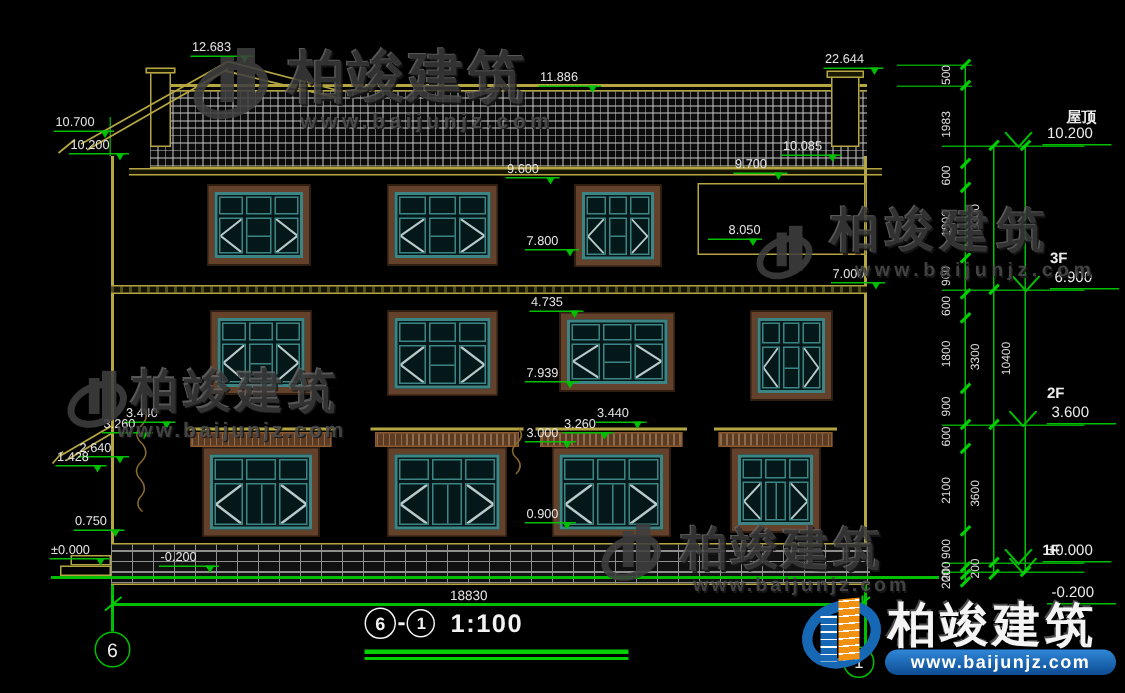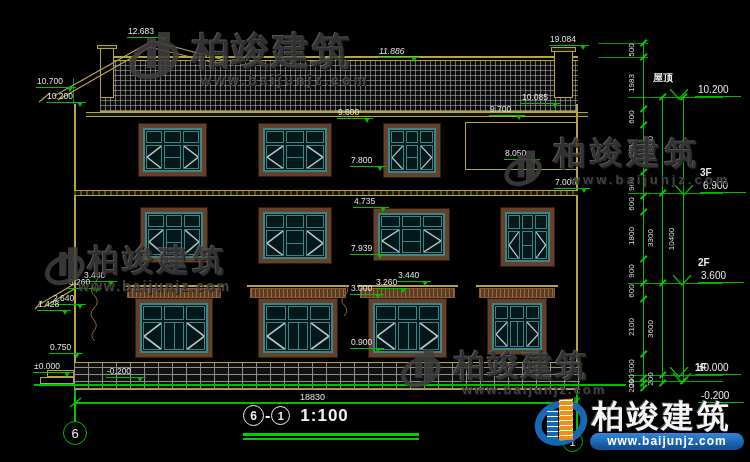--- a/index.html
+++ b/index.html
@@ -380,45 +380,45 @@
     <g stroke="#00cf00" stroke-width="1.3" fill="none">
       <path d="M70,407 L81,398"></path>
         <path d="M569,407 L580,398"></path>
       <path d="M75,397 V408"></path>
         <path d="M575,397 V408"></path>
     </g>
   </svg>
 
   <div id="markers-layer">
       <div class="mkr" style="left: 127px; top: 27px; min-width: 42px;"><span>12.683</span><i></i></div>
-      <div class="mkr" style="left: 378px; top: 47px; min-width: 42px; font-style: italic;"><span>11.886</span><i></i></div>
-      <div class="mkr" style="left: 549px; top: 35px; min-width: 40px;"><span>19.084</span><i></i></div>
+      <div class="mkr" style="left: 359px; top: 47px; min-width: 42px;"><span>11.886</span><i></i></div>
+      <div class="mkr" style="left: 549px; top: 35px; min-width: 40px;"><span>22.644</span><i></i></div>
       <div class="mkr" style="left: 36px; top: 77px; min-width: 40px;"><span>10.700</span><i></i></div>
       <div class="mkr" style="left: 46px; top: 92px; min-width: 40px;"><span>10.200</span><i></i></div>
       <div class="mkr" style="left: 337px; top: 108px; min-width: 36px;"><span>9.600</span><i></i></div>
       <div class="mkr" style="left: 521px; top: 93px; min-width: 40px;"><span>10.085</span><i></i></div>
       <div class="mkr" style="left: 489px; top: 105px; min-width: 36px;"><span>9.700</span><i></i></div>
-      <div class="mkr" style="left: 504px; top: 149px; min-width: 36px;"><span>8.050</span><i></i></div>
+      <div class="mkr" style="left: 472px; top: 149px; min-width: 36px; text-align: right;"><span>8.050</span><i></i></div>
       <div class="mkr" style="left: 350px; top: 156px; min-width: 36px;"><span>7.800</span><i></i></div>
       <div class="mkr" style="left: 554px; top: 178px; min-width: 36px;"><span>7.000</span><i></i></div>
       <div class="mkr" style="left: 353px; top: 197px; min-width: 36px;"><span>4.735</span><i></i></div>
       <div class="mkr" style="left: 350px; top: 244px; min-width: 36px;"><span>7.939</span><i></i></div>
       <div class="mkr" style="left: 83px; top: 271px; min-width: 34px;"><span>3.440</span><i></i></div>
       <div class="mkr" style="left: 68px; top: 278px; min-width: 34px;"><span>3.260</span><i></i></div>
       <div class="mkr" style="left: 52px; top: 294px; min-width: 34px;"><span>2.640</span><i></i></div>
       <div class="mkr" style="left: 37px; top: 300px; min-width: 34px;"><span>1.428</span><i></i></div>
       <div class="mkr" style="left: 397px; top: 271px; min-width: 34px;"><span>3.440</span><i></i></div>
       <div class="mkr" style="left: 375px; top: 278px; min-width: 34px;"><span>3.260</span><i></i></div>
       <div class="mkr" style="left: 350px; top: 284px; min-width: 34px;"><span>3.000</span><i></i></div>
       <div class="mkr" style="left: 350px; top: 338px; min-width: 34px;"><span>0.900</span><i></i></div>
       <div class="mkr" style="left: 49px; top: 343px; min-width: 34px;"><span>0.750</span><i></i></div>
       <div class="mkr" style="left: 33px; top: 362px; min-width: 40px;"><span>±0.000</span><i></i></div>
       <div class="mkr" style="left: 106px; top: 367px; min-width: 40px;"><span>-0.200</span><i></i></div>
       <div class="lvl-line" style="left: 628px; top: 97px; width: 95px;"></div>
-      <div class="lvl-name" style="left: 653px; top: 71px;">屋顶</div>
+      <div class="lvl-name" style="left: 711px; top: 71px;">屋顶</div>
       <div class="lvl-elev" style="left: 695px; top: 84px;">10.200</div>
       <div class="lvl-tri" style="left: 669px; top: 86px;"><svg width="20" height="11" viewBox="0 0 20 11">
           <path d="M1 0 L10 10 L19 0" fill="none" stroke="#00bf00" stroke-width="1.3"></path>
         </svg></div>
       <div class="lvl-line" style="left: 628px; top: 193px; width: 95px;"></div>
       <div class="lvl-name" style="left: 700px; top: 167px;">3F</div>
       <div class="lvl-elev" style="left: 700px; top: 180px;">6.900</div>
       <div class="lvl-tri" style="left: 674px; top: 182px;"><svg width="20" height="11" viewBox="0 0 20 11">
           <path d="M1 0 L10 10 L19 0" fill="none" stroke="#00bf00" stroke-width="1.3"></path>
         </svg></div>

